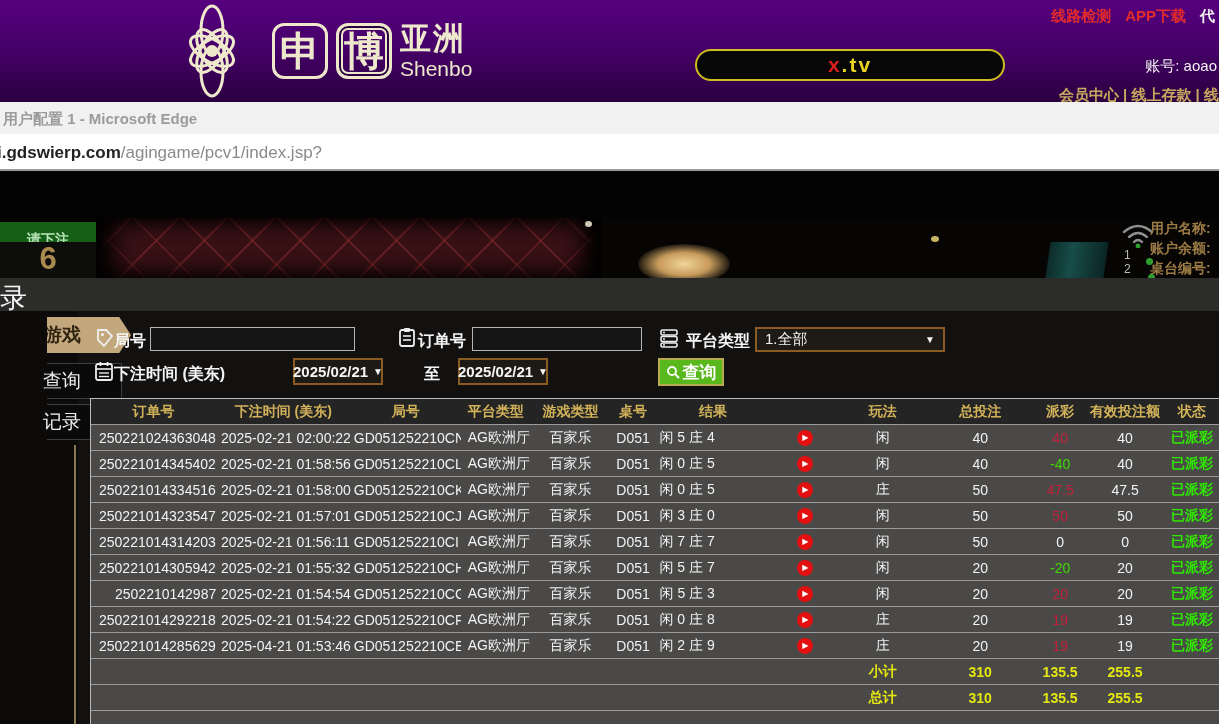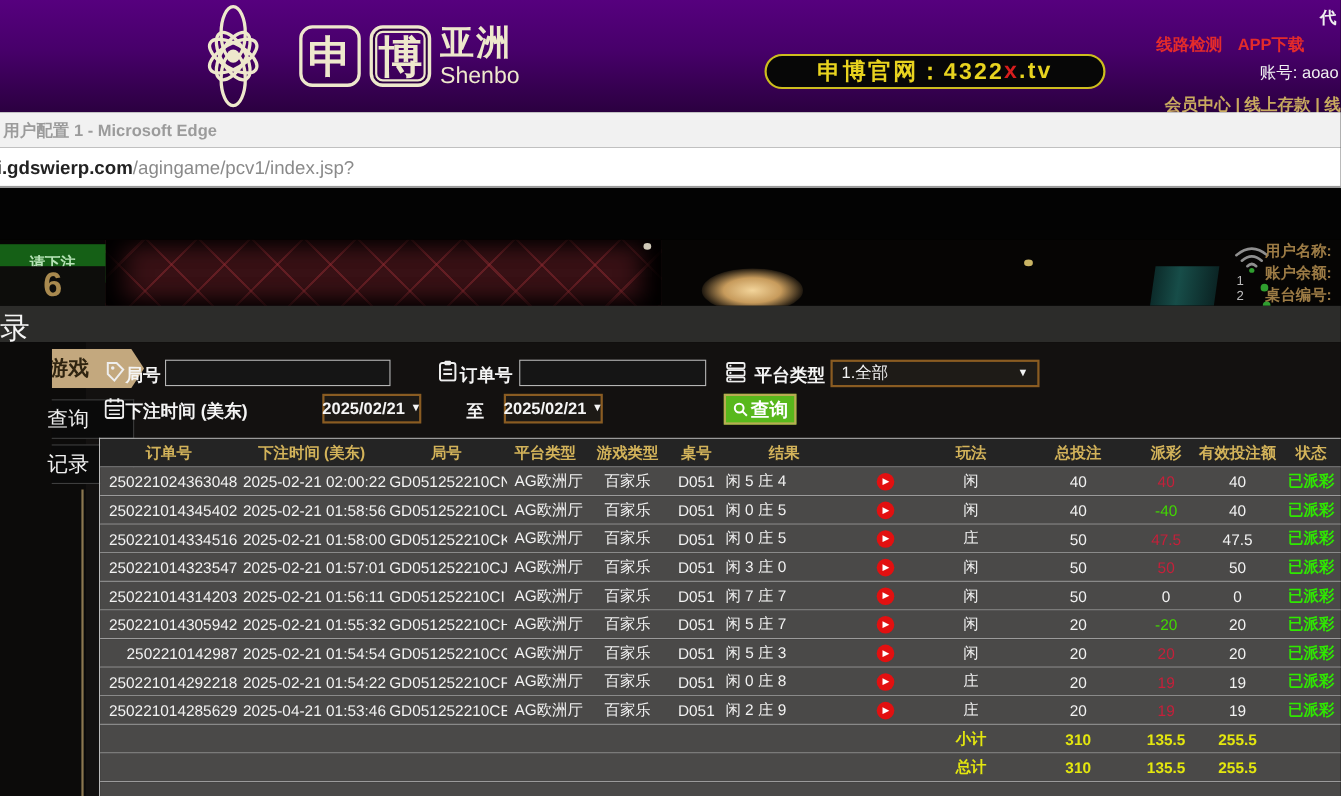--- a/index.html
+++ b/index.html
@@ -13,21 +13,21 @@
   .logo-wrap { position:absolute; left:160px; top:2px; height:98px; display:flex; align-items:center; }
   .logo-flower { width:104px; height:98px; }
   .logo-box { width:56px; height:56px; border:3px solid #eee8cc; border-radius:12px; color:#eee8cc;
               font-size:40px; font-weight:bold; display:flex; align-items:center; justify-content:center;
               margin-left:8px; }
   .logo-box.inner { box-shadow:inset 0 0 0 2px #2b0040, inset 0 0 0 4px #eee8cc; }
   .logo-right { margin-left:8px; color:#eee8cc; line-height:1; }
   .logo-region { font-size:31px; font-weight:bold; letter-spacing:2px; }
   .logo-sub { font-size:21px; margin-top:4px; }
   .top-links { position:absolute; right:4px; top:7px; display:flex; gap:14px; font-size:15px; font-weight:bold; }
-  .top-links .red { color:#e42b2b;margin-top:24px; }
+  .top-links .red { color:#e42b2b; }
   .top-links .white { color:#f0f0f0; }
   .badge { position:absolute; left:695px; top:49px; width:310px; height:32px; background:#070707;
            border:2px solid #cdbd1e; border-radius:17px; display:flex; align-items:center; justify-content:center;
            font-size:21px; font-weight:bold; letter-spacing:2px; color:#e8d31f; }
   .badge .x { color:#d81e1e; }
   .account { position:absolute; right:2px; top:57px; color:#f2f2f2; font-size:15px; }
   .member-links { position:absolute; right:0px; top:86px; color:#c8a95f; font-size:15px; font-weight:bold; white-space:nowrap; }
 
   
   .titlebar { position:absolute; left:0; top:102px; width:1219px; height:32px; background:#f1f1f1; }
@@ -132,21 +132,20 @@
         <div class="logo-region">亚洲</div>
         <div class="logo-sub">Shenbo</div>
       </div>
     </div>
     <div class="top-links">
         <span class="red">线路检测</span>
         <span class="red">APP下载</span>
         <span class="white">代</span>
       </div>
     <div class="badge">
-      <span>申博官网：4322</span>
         <span class="x">x</span>
         <span>.tv</span>
     </div>
     <div class="account">账号: aoao</div>
     <div class="member-links">会员中心 | 线上存款 | 线</div>
   </div>
 
   <div class="titlebar">
     <span>用户配置 1 - Microsoft Edge</span>
   </div>

